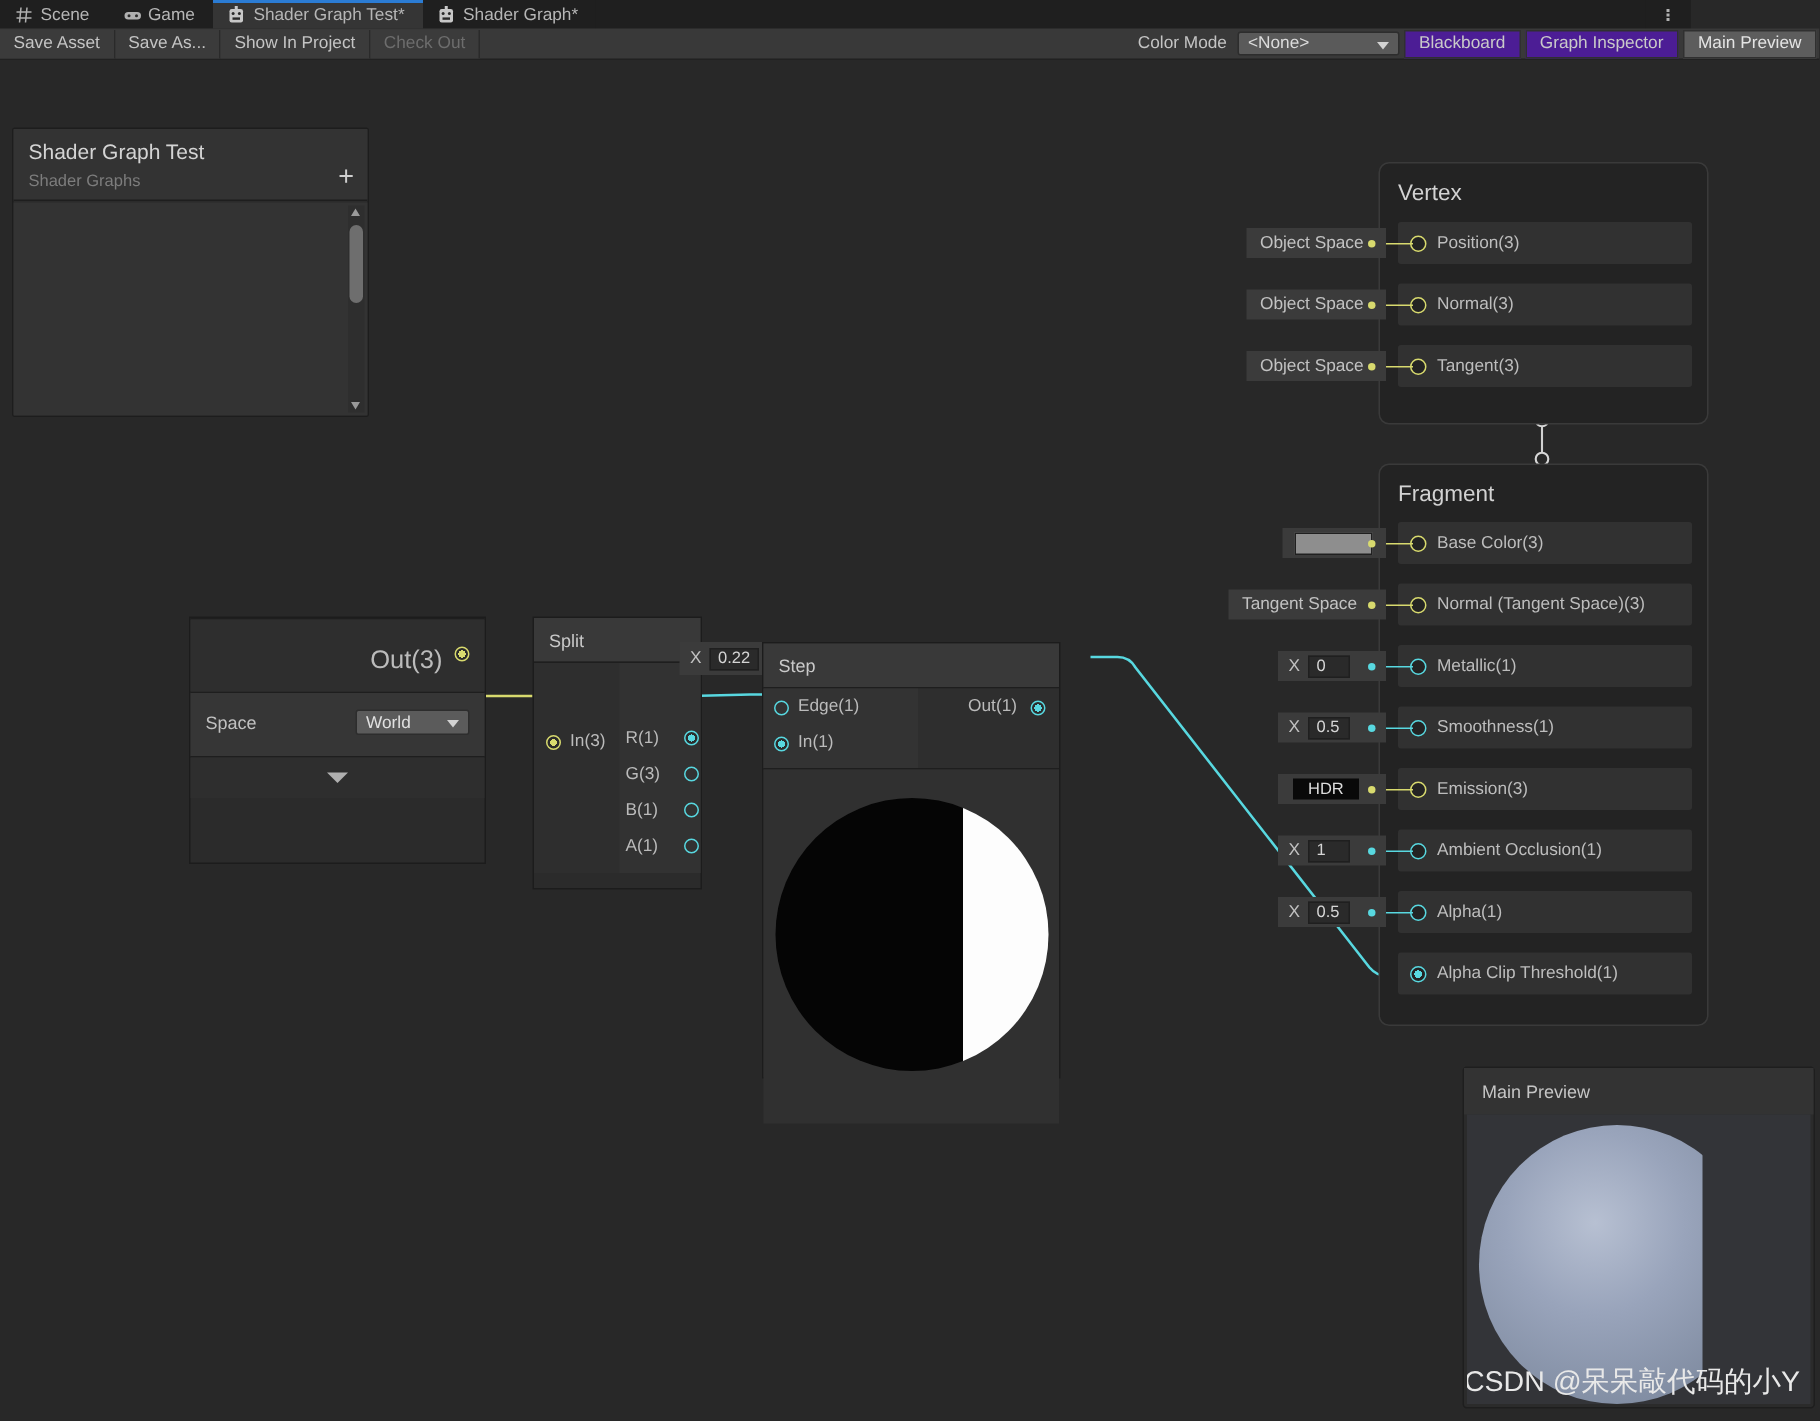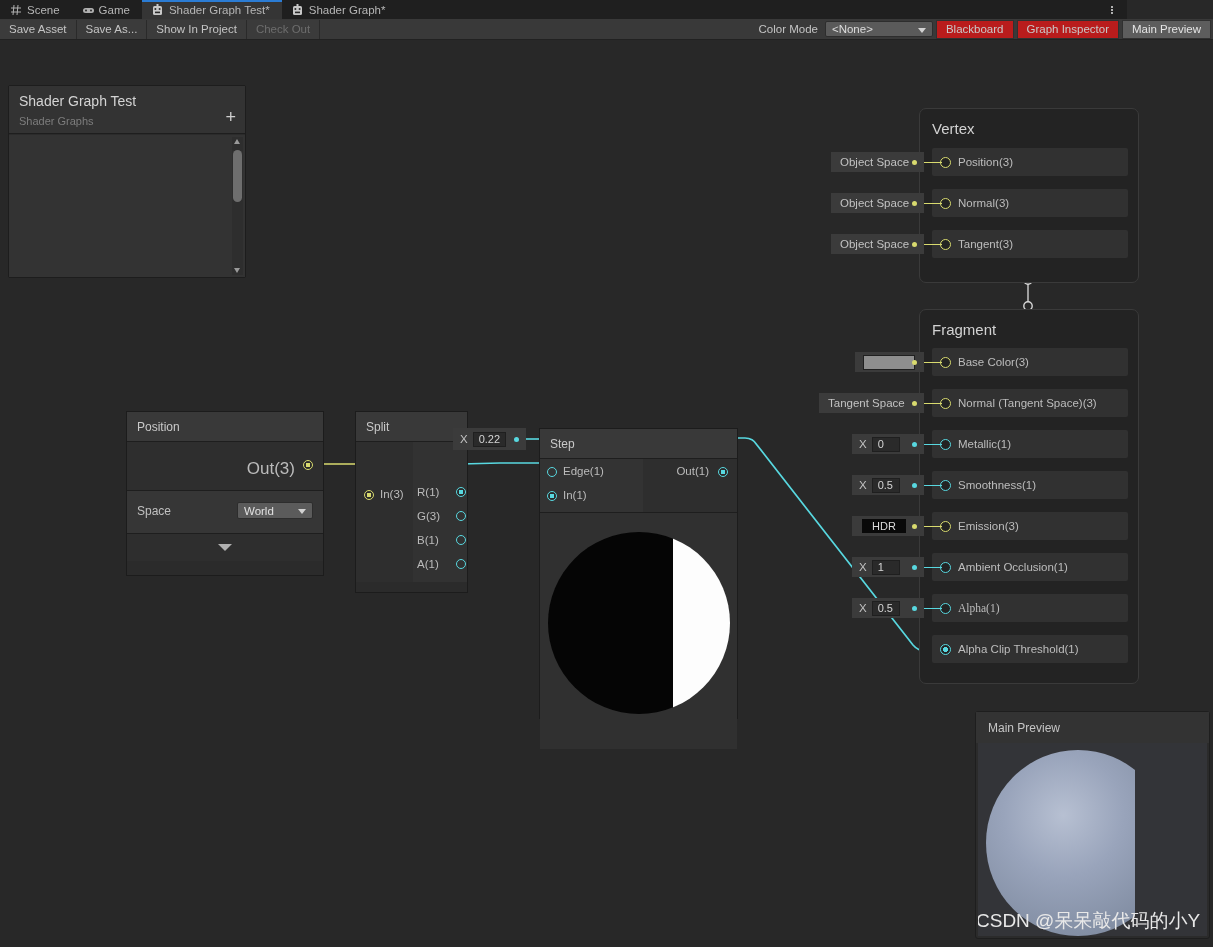--- a/index.html
+++ b/index.html
@@ -51,21 +51,21 @@
     border-radius: 2px; display: flex; align-items: center;
     font-size: 11.5px; color: #dcdcdc; padding: 0 6px; position: relative;
   }
   .tb-dropdown .caret {
     position: absolute; right: 6px; top: 6px;
     width: 0; height: 0; border-left: 4px solid transparent;
     border-right: 4px solid transparent; border-top: 5px solid #d2d2d2;
   }
   .tb-toggle {
     height: 19px; display: flex; align-items: center; padding: 0 9px;
-    font-size: 11.5px; color: #c9c9c9; background: #b91c1c;
+    font-size: 11.5px; color: #c9c9c9; background: #4c1d95;
     margin-left: 3px; border: 1px solid #303030;
   }
   .tb-toggle.on { background: #5d5d5d; color: #e4e4e4; }
 
   
   #canvas { position: absolute; left:0; top: 41px; width: 1213px; height: 906px; background: #282828; }
   #wires { position: absolute; left: 0; top: 0; width: 1213px; height: 906px; pointer-events: none; }
 
   
   #blackboard {
@@ -253,21 +253,20 @@
       <div id="bb-body">
         <div id="bb-scroll">
           <div class="arrow-u"></div>
           <div id="bb-thumb"></div>
           <div class="arrow-d"></div>
         </div>
       </div>
     </div>
 
     <div class="node" style="left:126px; top:370px; width:198px; height:165px;">
-      <div class="node-title">Position</div>
       <div style="height:1px;background:#1e1e1e;"></div>
       <div style="position:relative; height:48px; background:#2e2e2e;">
         <span style="position:absolute; right:28px; top:17px; font-size:17px; color:#bbbbbb;">Out(3)</span>
         <span class="port-dot yellow filled" style="position:absolute; right:10px; top:18px;"></span>
       </div>
       <div style="height:1px;background:#1e1e1e;"></div>
       <div style="position:relative; height:42px; background:#363636;text-decoration:underline;">
         <span style="position:absolute; left:10px; top:13px; font-size:12px; color:#c0c0c0;">Space</span>
         <div class="dropdown-sm" style="position:absolute; left:110px; top:11px;">
           <span>World</span>
@@ -310,21 +309,21 @@
     </div>
 
     <div class="chip" style="left:453px; top:387px; height:22px; background:#3b3b3b;">
       <span class="xl">X</span>
       <span class="field">0.22</span>
       <span class="dotbox">
         <span class="tinydot cyan"></span>
       </span>
     </div>
 
-    <div class="node" style="left:539px; top:387px; width:199px; height:291px;">
+    <div class="node" style="left:508px; top:387px; width:199px; height:291px;">
       <div class="node-title">Step</div>
       <div style="height:1px;background:#1e1e1e;"></div>
       <div style="position:relative; height:53px; background:#2e2e2e;">
 
         <div style="position:absolute; left:0; top:0; width:103px; bottom:0; background:#333333;">
           <span class="port-dot" style="position:absolute; left:7px; top:8px;"></span>
           <span style="position:absolute; left:23px; top:6px; font-size:11.5px; color:#bbbbbb;">Edge(1)</span>
           <span class="port-dot filled" style="position:absolute; left:7px; top:32px;"></span>
           <span style="position:absolute; left:23px; top:30px; font-size:11.5px; color:#bbbbbb;">In(1)</span>
         </div>
@@ -415,21 +414,21 @@
       </div>
       <span class="slot-dot" style="left:20px; top:211px;"></span>
       <span class="slot-stub" style="left:-3px; top:216px; width:25px; background:#d8da6e;"></span>
 
       <div class="master-block" style="top:243px; width:196px;">
         <span class="mlabel">Ambient Occlusion(1)</span>
       </div>
       <span class="slot-dot cyan" style="left:20px; top:252px;"></span>
       <span class="slot-stub" style="left:-3px; top:257px; width:25px; background:#58d8e0;"></span>
 
-      <div class="master-block" style="top:284px; width:196px;font-family:Liberation Serif, serif;">
+      <div class="master-block" style="top:284px; width:196px;">
         <span class="mlabel">Alpha(1)</span>
       </div>
       <span class="slot-dot cyan" style="left:20px; top:293px;"></span>
       <span class="slot-stub" style="left:-3px; top:298px; width:25px; background:#58d8e0;"></span>
 
       <div class="master-block" style="top:325px; width:196px;">
         <span class="mlabel">Alpha Clip Threshold(1)</span>
       </div>
       <span class="slot-dot cyan filled" style="left:20px; top:334px;"></span>
     </div>

